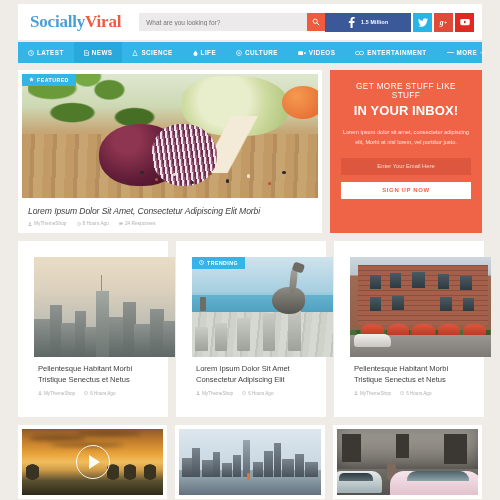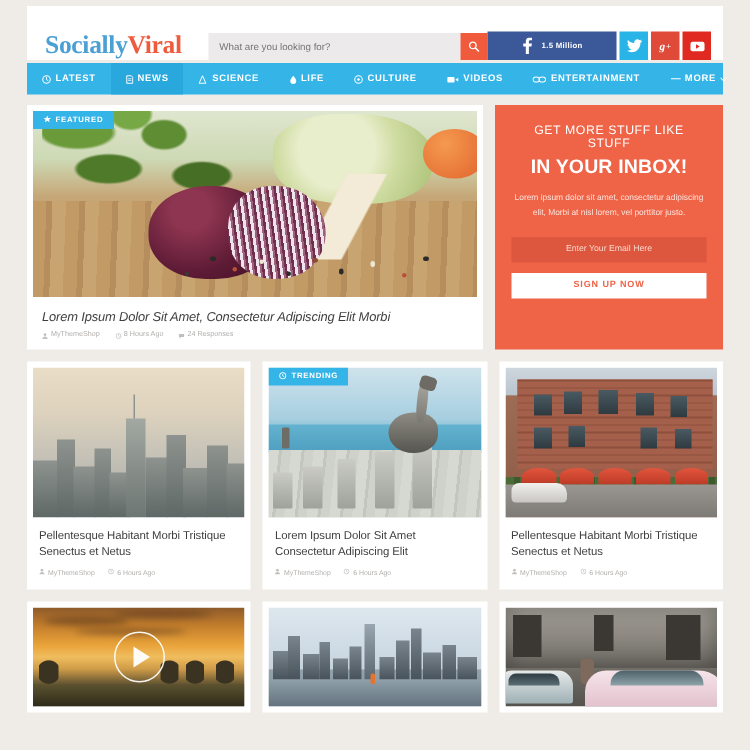--- a/index.html
+++ b/index.html
@@ -8,21 +8,21 @@
     background:#efece7;
     font-family:"Liberation Sans", sans-serif;
     -webkit-font-smoothing:antialiased;
   }
   .page { width:500px; height:500px; position:relative; }
 
   
   .header {
     position:absolute; left:18px; top:4px; width:464px; height:36px;
     background:#ffffff;
-    display:flex; align-items:flex-end;
+    display:flex; align-items:center;
   }
   .logo { margin-left:12px; font-family:"Liberation Serif", serif; font-size:17px; font-weight:700; letter-spacing:-0.2px; white-space:nowrap; }
   .logo .a { color:#4a9fd4; }
   .logo .b { color:#ef5b3c; }
 
   .search-wrap { margin-left:18px; display:flex; height:18px; }
   .search-input {
     width:168px; height:18px; border:none; outline:none;
     background:#eceaea; font-size:6.5px; color:#a9a5a2;
     padding-left:7px; font-family:"Liberation Sans", sans-serif;
@@ -89,21 +89,21 @@
   }
   .nl-email::placeholder { color:#fbd6cb; opacity:1; }
   .nl-btn {
     margin-top:7px; width:130px; height:17px; background:#ffffff; border:none; cursor:pointer;
     color:#ef6347; font-size:6px; font-weight:700; letter-spacing:0.6px;
     font-family:"Liberation Sans", sans-serif;
   }
 
   
   .row-grid { display:flex; gap:8px; margin-top:8px; }
-  .card { width:150px; background:#fff; padding:4px; }
+  .card { width:150px; background:#fff; padding:16px; }
   .cimg { position:relative; width:141.3px; height:100px; overflow:hidden; }
   .ctitle { padding:7px 4px 0 4px; font-size:7.6px; color:#3f3f3f; line-height:1.42; letter-spacing:-0.05px; }
   .cmeta { display:flex; gap:9px; padding:5px 4px 5px 4px; color:#b3b0ad; font-size:4.6px; align-items:center; }
   .cmeta span { display:flex; align-items:center; gap:2px; }
 
   .row-bottom { display:flex; gap:8px; margin-top:8px; }
   .bcard { width:149.3px; background:#fff; padding:4px; }
   .bimg { position:relative; width:141.3px; height:66px; overflow:hidden; }
   .play {
     position:absolute; left:50%; top:50%; transform:translate(-50%,-50%);

